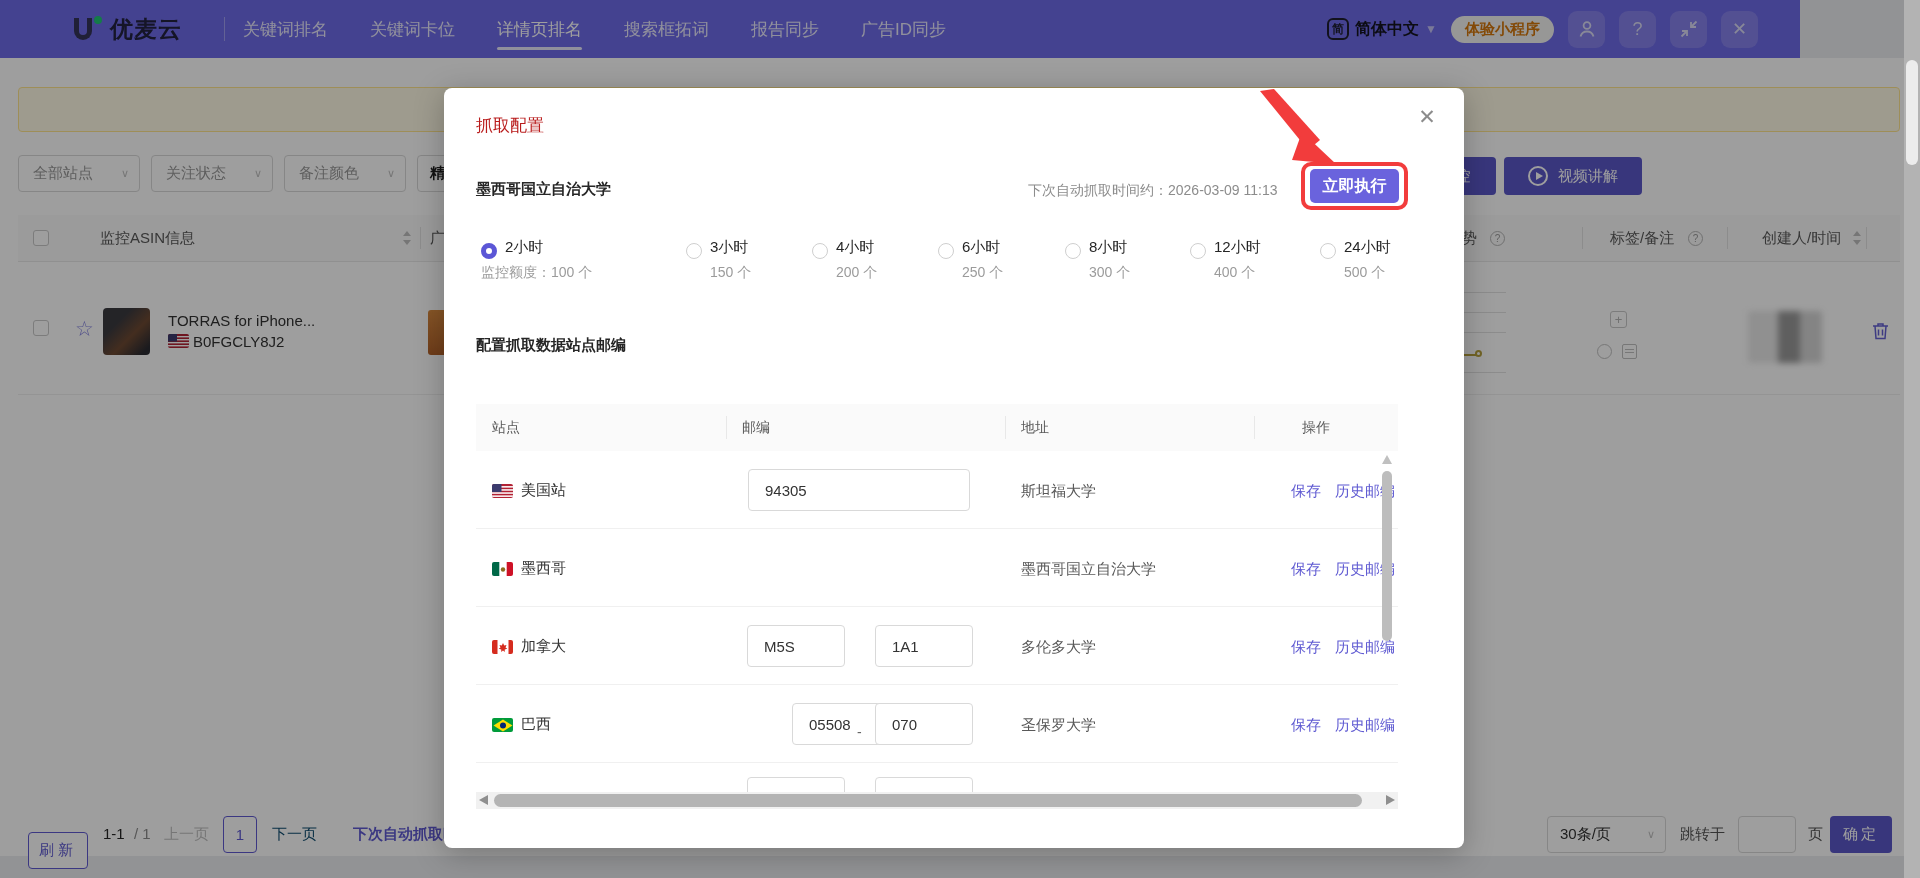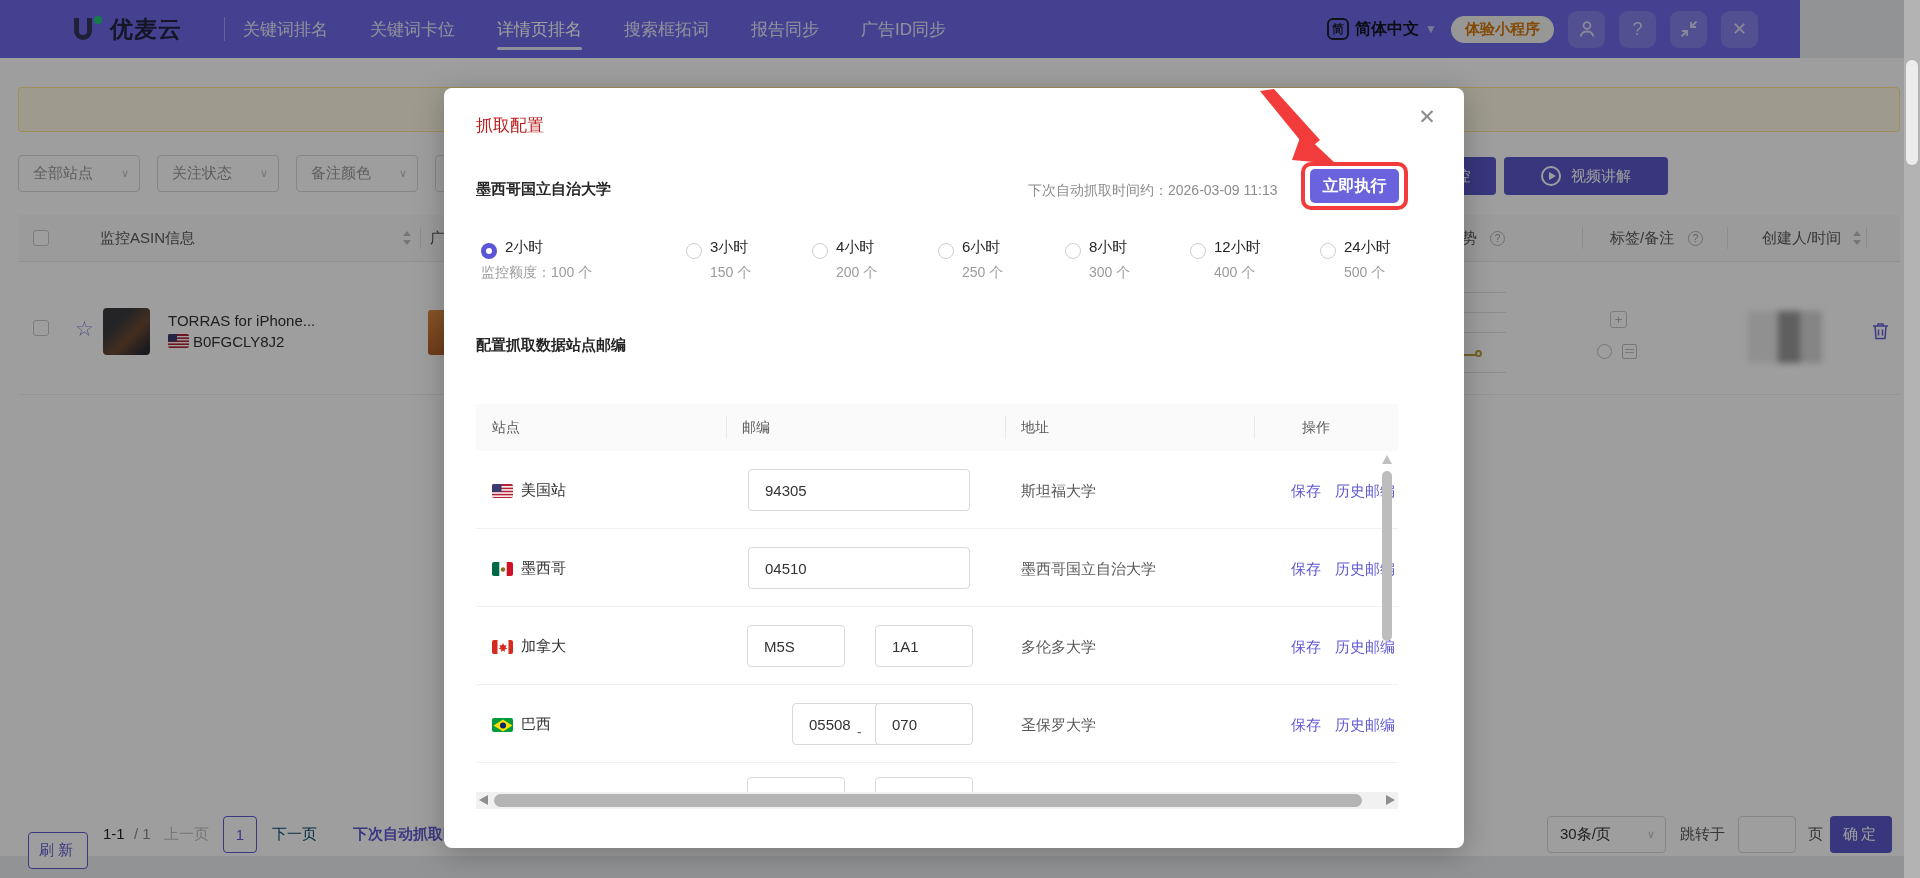--- a/index.html
+++ b/index.html
@@ -26,29 +26,29 @@
   .lang-caret { color:rgba(255,255,255,0.6); font-size:12px; }
   .pill-btn { height:27px; padding:0 14px; border-radius:14px; background:#f4f4f2; color:#d4770c; font-size:15px; font-weight:bold; display:flex; align-items:center; }
   .sq-btn { width:37px; height:37px; border-radius:9px; background:rgba(255,255,255,0.16); display:flex; align-items:center; justify-content:center; color:#dcdcf5; font-size:18px; }
   .sq-btn svg { stroke:#dcdcf5; }
 
   
   .content { position:absolute; left:0; top:58px; width:1904px; height:798px; background:#ffffff; }
   .alert-bar { position:absolute; left:18px; top:29px; width:1882px; height:45px; background:#fffbe6; border:1px solid #ffe58f; border-radius:4px; display:flex; align-items:center; padding-left:16px; gap:10px;flex-direction:column; }
   .alert-text { font-size:15px; color:#333; }
   .alert-link { font-size:15px; color:#5f5ad2; }
-  .filters { position:absolute; left:18px; top:97px; height:37px; display:flex; gap:17px; }
+  .filters { position:absolute; left:18px; top:97px; height:37px; display:flex; gap:11px; }
   .select-box { width:122px; height:37px; border:1px solid #d9d9d9; border-radius:4px; background:#fff; display:flex; align-items:center; justify-content:space-between; padding:0 10px 0 14px; }
   .select-box .ph { color:#999; font-size:15px; }
   .select-box .caret { color:#bfbfbf; font-size:11px; }
   .precise-box { width:61px; height:37px; border:1px solid #d9d9d9; border-radius:4px; background:#fff; display:flex; align-items:center; padding-left:12px; overflow:hidden; }
   .precise-box span { font-weight:bold; font-size:15px; color:#1f1f1f; white-space:nowrap; }
   .pg-btn { position:absolute; top:99px; height:38px; background:#5b57c9; color:#fff; border-radius:4px; display:flex; align-items:center; justify-content:center; font-size:15px; gap:10px; }
   .pg-btn.partial { left:1430px; width:66px; }
-  .pg-btn.video { left:1504px; width:164px; }
+  .pg-btn.video { left:1504px; width:138px; }
   .play-ico { width:20px; height:20px; border:2px solid #fff; border-radius:50%; position:relative; }
   .play-ico::after { content:""; position:absolute; left:6px; top:4px; border-left:7px solid #fff; border-top:4px solid transparent; border-bottom:4px solid transparent; }
 
   .tbl-header { position:absolute; left:18px; top:157px; width:1882px; height:47px; background:#fafafa; border-bottom:1px solid #e8e8e8; }
   .th-text { position:absolute; top:14px; font-size:15px; color:#595959; white-space:nowrap; }
   .chk { position:absolute; width:16px; height:16px; border:1px solid #c9c9c9; border-radius:3px; background:#fff; }
   .sort { position:absolute; width:10px; height:16px; }
   .sort::before { content:""; position:absolute; left:1px; top:1px; border-left:4px solid transparent; border-right:4px solid transparent; border-bottom:5px solid #bfbfbf; }
   .sort::after { content:""; position:absolute; left:1px; bottom:1px; border-left:4px solid transparent; border-right:4px solid transparent; border-top:5px solid #bfbfbf; }
   .vline { position:absolute; width:1px; height:22px; background:#e3e3e3; top:12px; }
@@ -388,21 +388,20 @@
                   <circle cx="11" cy="7.5" r="2.2" fill="#8c6b1f"></circle>
                 </svg>
               </span>
       <span class="site-text">墨西哥</span>
     </span>
     <span class="addr">墨西哥国立自治大学</span>
     <span class="ops">
       <a class="save" style="cursor:pointer;">保存</a>
       <a class="hist" style="cursor:pointer;">历史邮编</a>
     </span>
-  <input class="zip-input" value="04510" style="left: 272px; width: 222px;">
           </div>
 
   <div class="st-row">
     <span class="site">
       <span class="flag">
                 <svg width="22" height="15">
                   <rect width="22" height="15" fill="#fff"></rect>
                   <rect width="5.5" height="15" fill="#d52b1e"></rect>
                   <rect x="16.5" width="5.5" height="15" fill="#d52b1e"></rect>
                   <path d="M11 3 l1.2 2.6 2.3-0.6 -1 2.5 1.8 1.3 -2.6 0.6 0.1 2.6 -1.8-1.6 -1.8 1.6 0.1-2.6 -2.6-0.6 1.8-1.3 -1-2.5 2.3 0.6 Z" fill="#d52b1e"></path>

